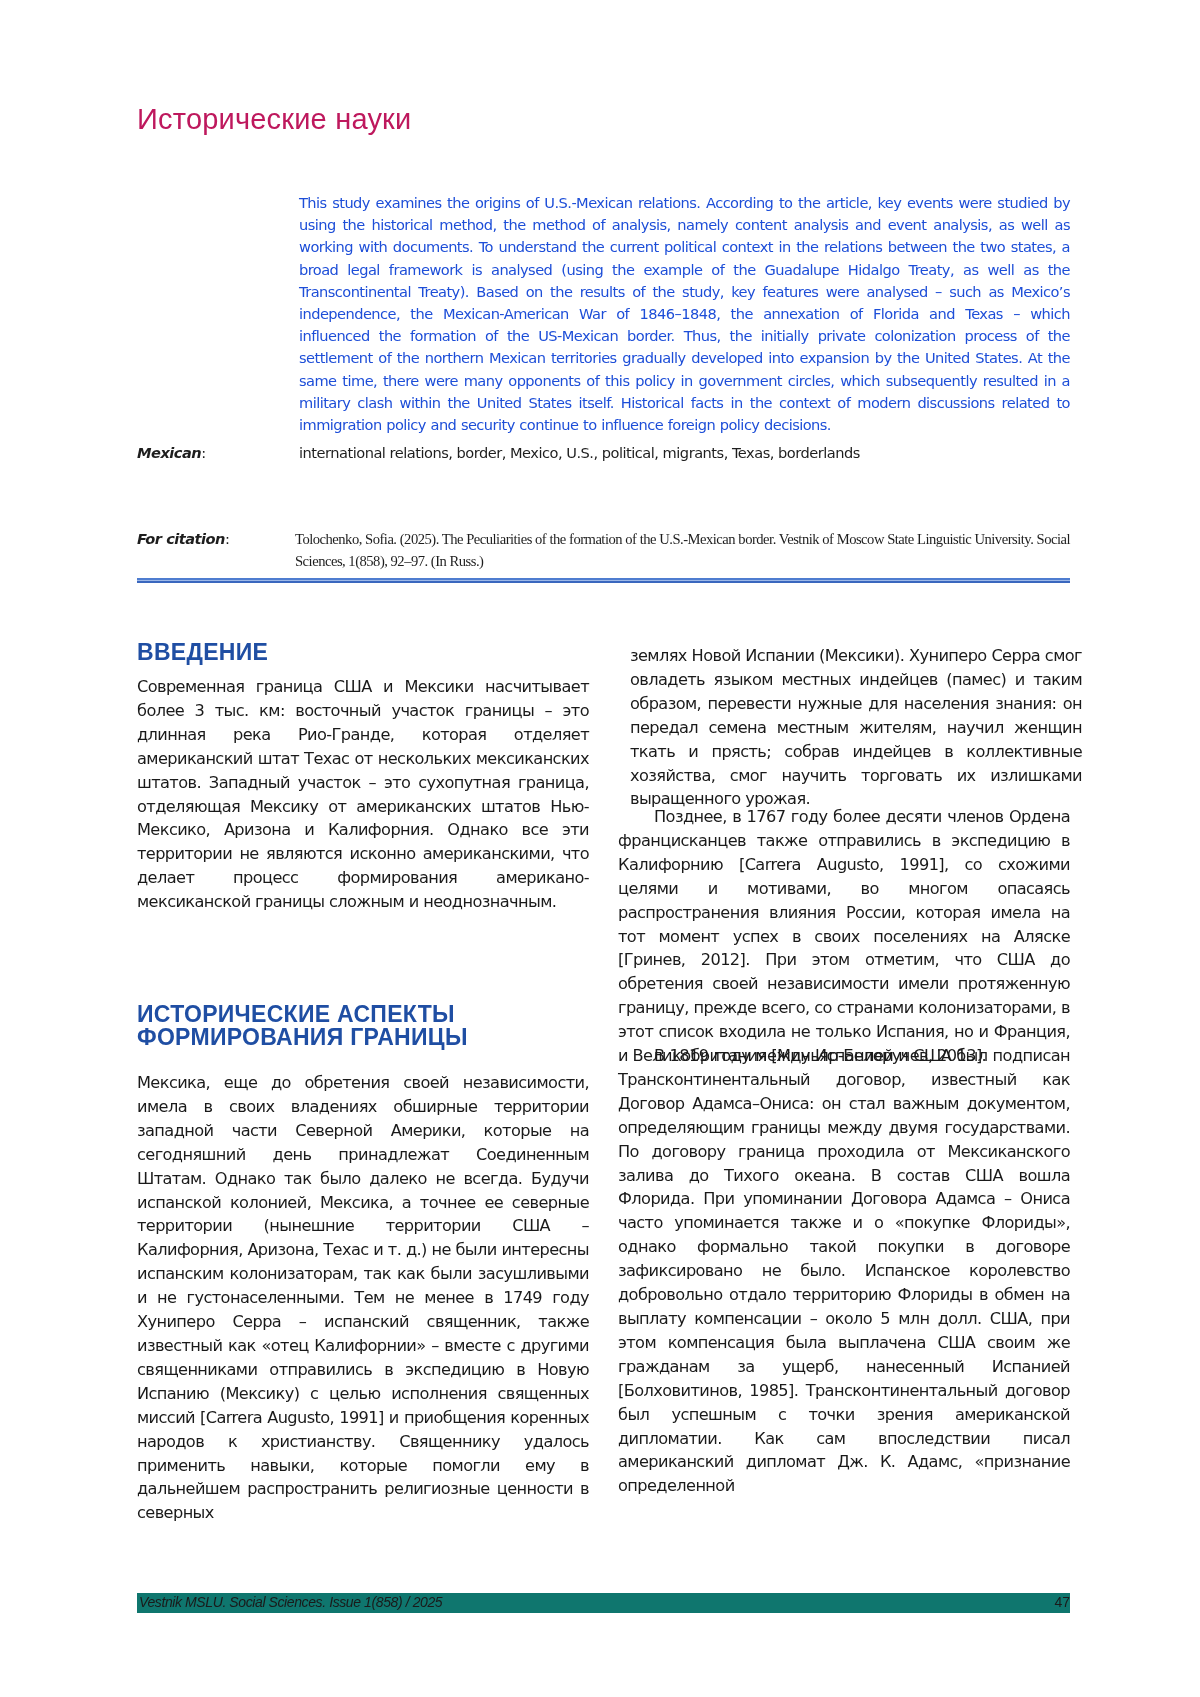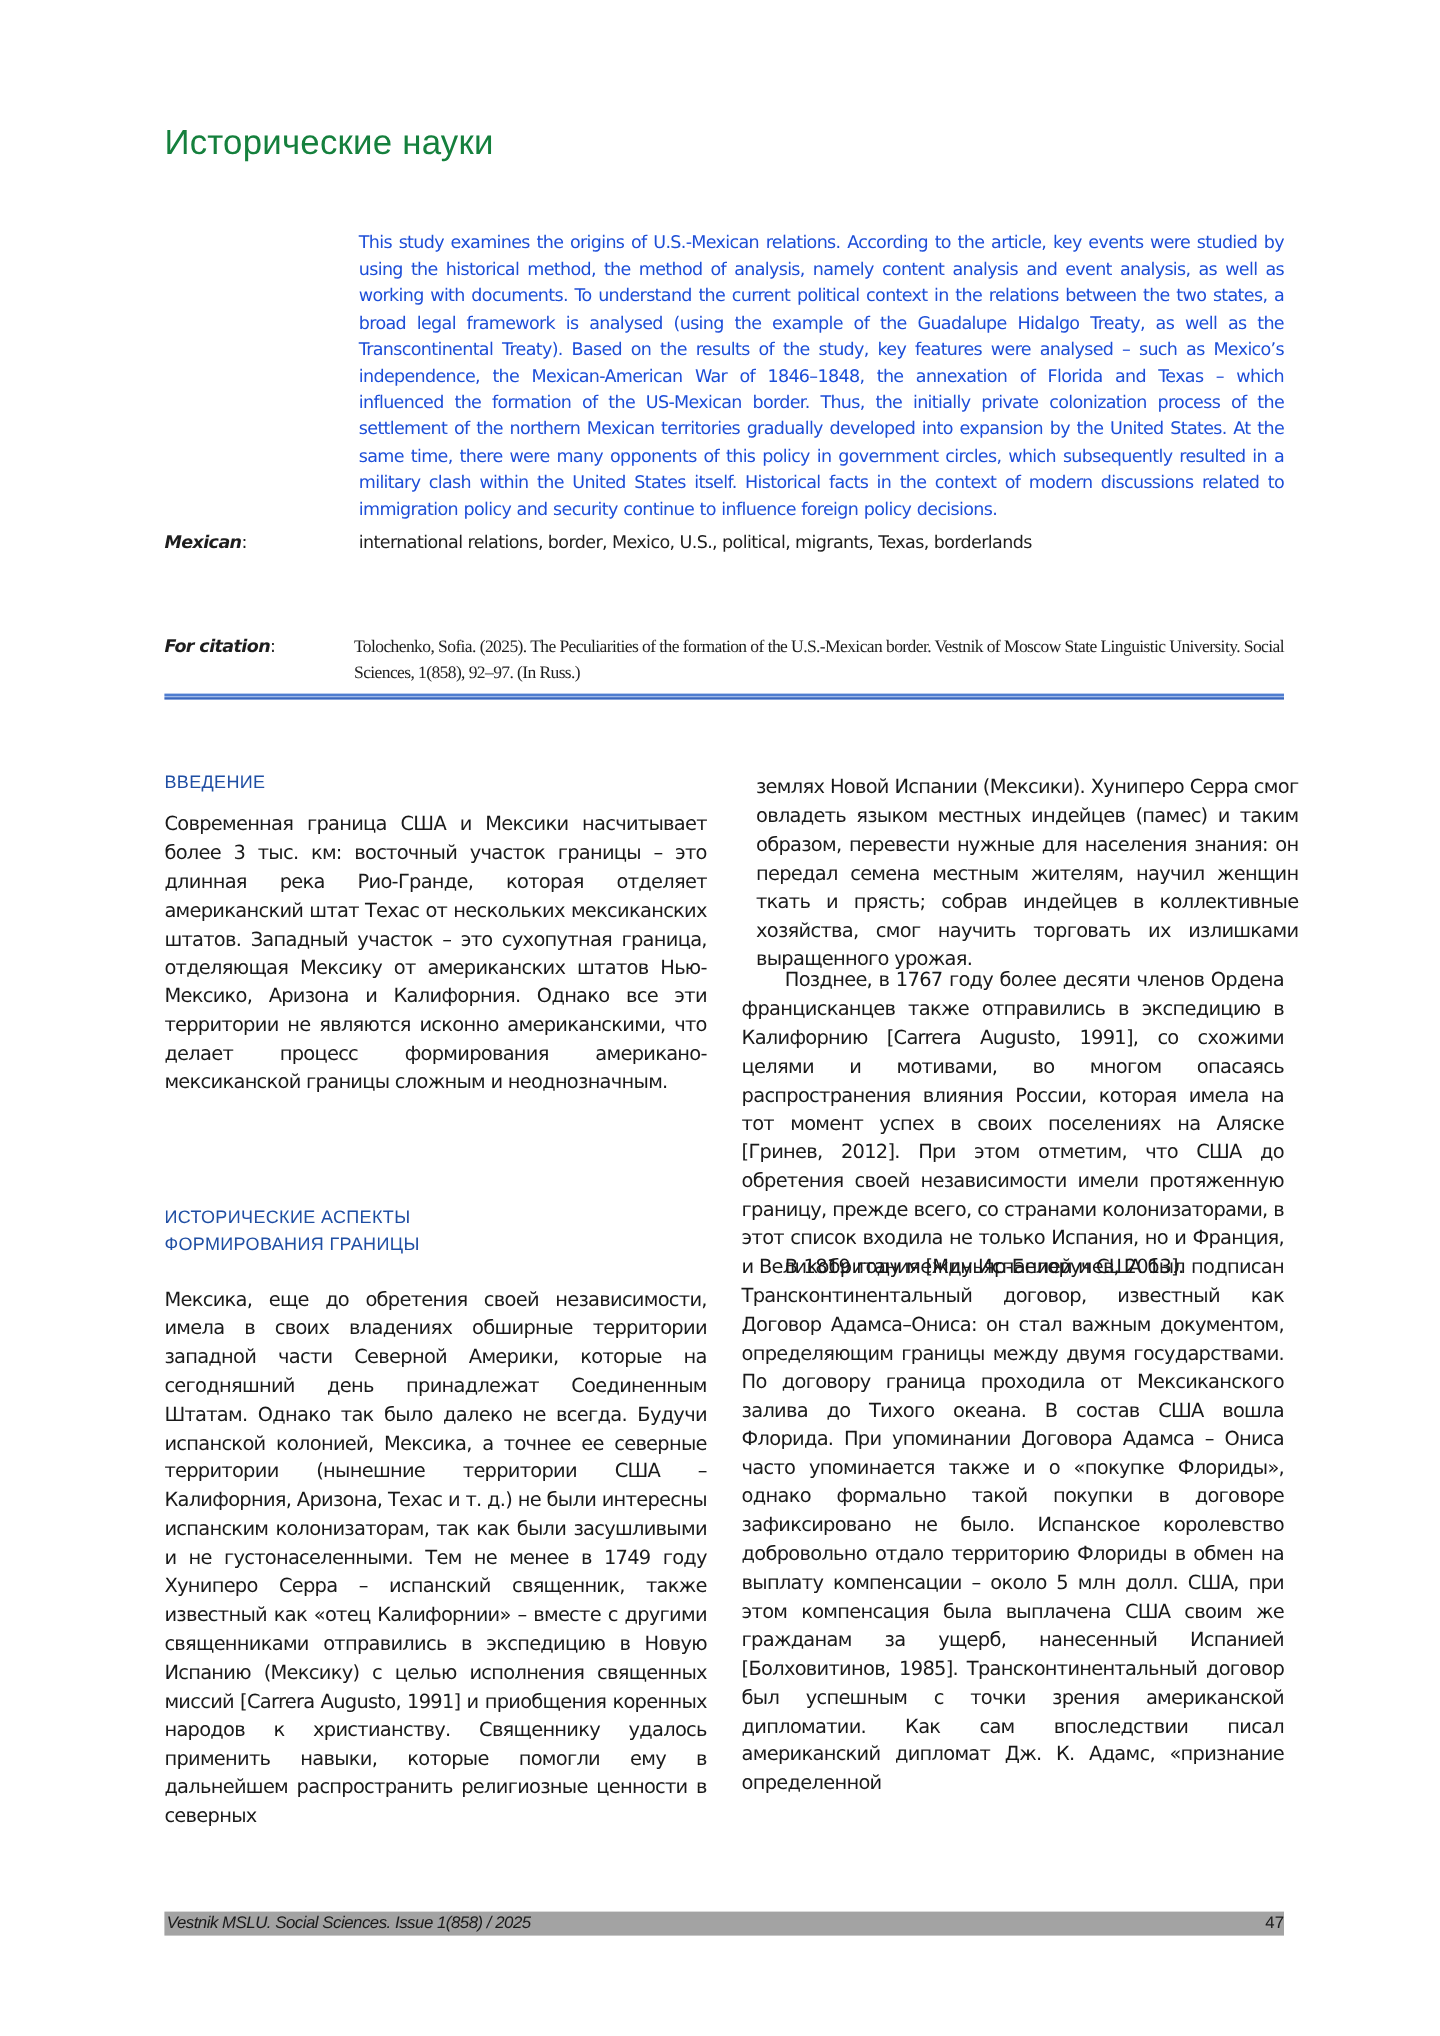--- a/index.html
+++ b/index.html
@@ -1,34 +1,34 @@
 <!DOCTYPE html>
 <html><head>
   <meta charset="utf-8">
   <style>
     html, body { margin: 0; padding: 0; background: #ffffff; }
     body { width: 1200px; height: 1697px; position: relative; font-family: "Liberation Sans", sans-serif; color: #1a1a1a; overflow: hidden; }
-    .section-title { position: absolute; left: 137px; top: 84px; font-size: 29px; color: #15803d; font-weight: normal; letter-spacing: 0.2px; }
+    .section-title { position: absolute; left: 137px; top: 84px; font-size: 29px; color: #be185d; font-weight: normal; letter-spacing: 0.2px; }
     .abstract { position: absolute; left: 299px; top: 192px; width: 771px; font-family: "DejaVu Sans", sans-serif; font-size: 14.6px; line-height: 22.2px; text-align: justify; color: #1d4ed8; letter-spacing: -0.55px; word-spacing: 0.5px; }
     .meta-row { position: absolute; left: 137px; width: 933px; font-family: "DejaVu Sans", sans-serif; font-size: 14.6px; line-height: 22.2px; color: #1e1e1e; letter-spacing: -0.5px; }
     .meta-label { position: absolute; left: 0; top: 0; font-style: italic; font-weight: bold; }
     .meta-label .colon { font-weight: normal; font-style: normal; }
     .meta-value { position: absolute; left: 162px; top: 0; width: 771px; text-align: justify; }
     .meta-value.cite { left: 158px; width: 775px; font-family: Liberation Serif, serif; }
     .rule { position: absolute; left: 137px; top: 578px; width: 933px; height: 6px; }
     .rule .l1 { position: absolute; left: 0; top: 0; width: 100%; height: 2px; background: #4f7dd0; }
     .rule .l2 { position: absolute; left: 0; top: 2px; width: 100%; height: 1px; background: #9db8e8; }
     .rule .l3 { position: absolute; left: 0; top: 3px; width: 100%; height: 2px; background: #3a67be; }
     .col { position: absolute; top: 0; width: 452px; font-family: "DejaVu Sans", sans-serif; font-size: 16.2px; line-height: 23.9px; text-align: justify; color: #1a1a1a; letter-spacing: -0.6px; }
     .col-left { left: 137px; }
     .col-right { left: 618px; }
-    .heading { position: absolute; font-family: "Liberation Sans", sans-serif; font-weight: normal; font-size: 15px; line-height: 23px; color: #1f4ea3; letter-spacing: 0.3px; }
+    .heading { position: absolute; font-family: "Liberation Sans", sans-serif; font-weight: bold; font-size: 23px; line-height: 23px; color: #1f4ea3; letter-spacing: 0.3px; }
     .para { position: absolute; }
     .indent { text-indent: 36px; }
-    .footer { position: absolute; left: 137px; top: 1593px; width: 933px; height: 20px; background: #a3a3a3; }
+    .footer { position: absolute; left: 137px; top: 1593px; width: 933px; height: 20px; background: #0f766e; }
     .footer-left { position: absolute; left: 2px; top: 1px; font-family: "Liberation Sans", sans-serif; font-style: italic; font-size: 14px; color: #1a1a1a; letter-spacing: -0.4px; }
     .footer-right { position: absolute; right: 0; top: 1px; font-family: "Liberation Sans", sans-serif; font-size: 14px; color: #1a1a1a; }
   </style>
 </head>
 <body>
 
 <div>
 
   <h1 class="section-title">Исторические науки</h1>
 

